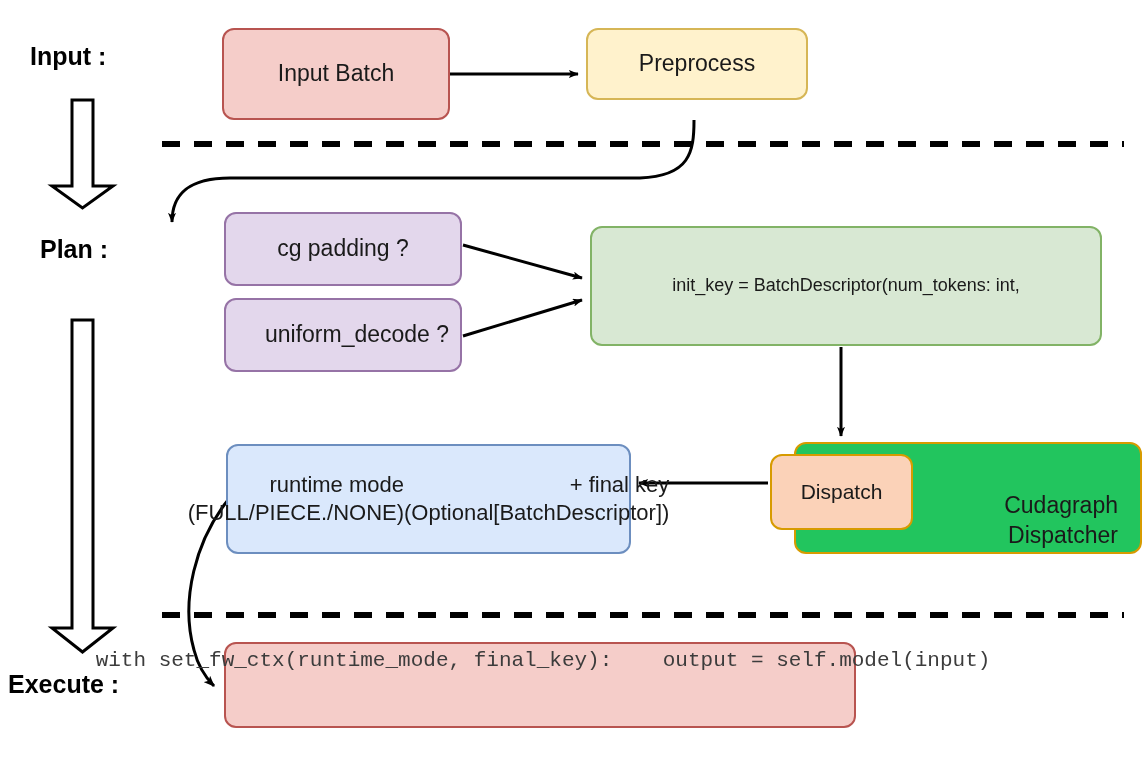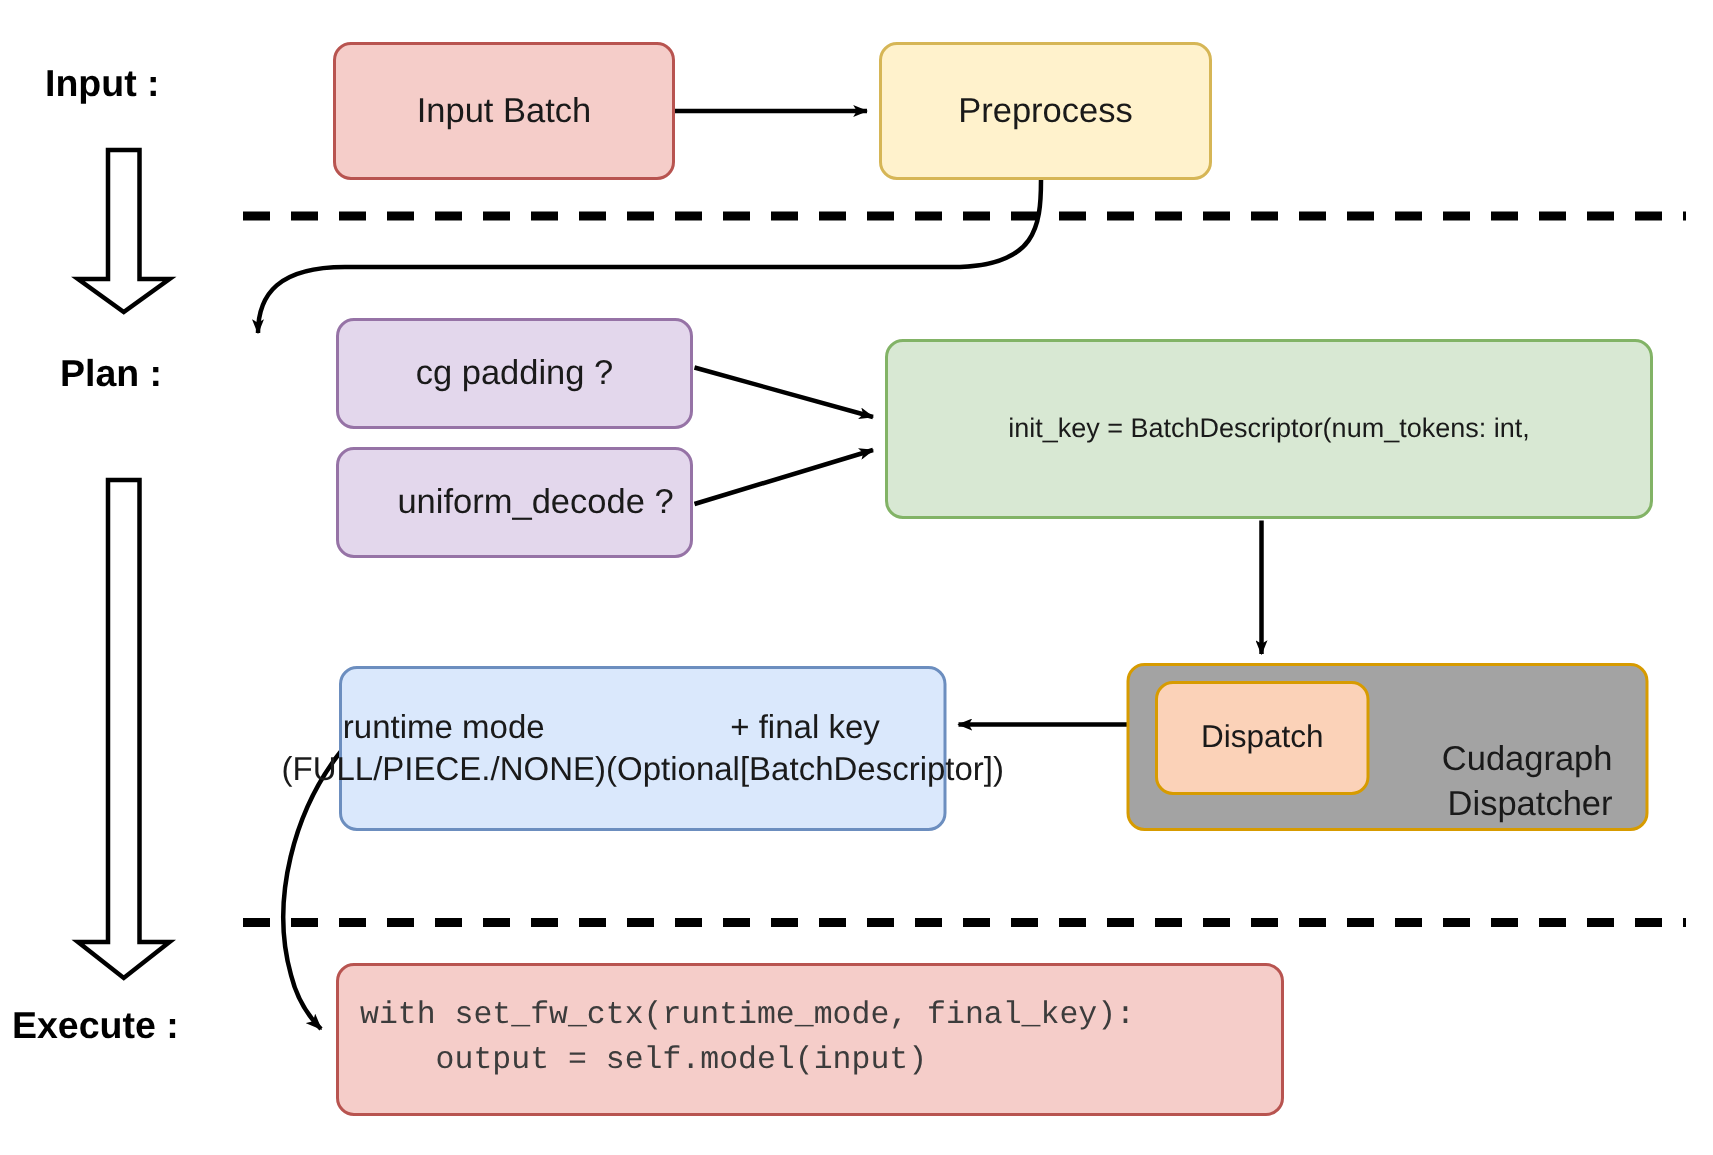--- a/index.html
+++ b/index.html
@@ -37,32 +37,32 @@
   }
   .node {
     position: absolute;
     box-sizing: border-box;
     border-radius: 12px;
     border-style: solid;
     border-width: 2px;
     display: flex;
     align-items: center;
     justify-content: center;
-    text-align: center;
+    text-align: right;
     font-family: "Liberation Sans", sans-serif;
     color: #1a1a1a;
     line-height: 1.28;
     padding: 2px 8px;
   }
   .node-pink   { background: #f5cdc9; border-color: #b85450; }
   .node-yellow { background: #fff2cc; border-color: #d6b656; }
   .node-purple { background: #e3d7ec; border-color: #9673a6; }
   .node-green  { background: #d8e8d3; border-color: #82b366; }
   .node-blue   { background: #dae8fc; border-color: #6c8ebf; }
-  .node-orange-outer { background: #a3a3a3; border-color: #d79b00; }
+  .node-orange-outer { background: #22c55e; border-color: #d79b00; margin-left: 43px; }
   .node-orange-inner { background: #fbd2b8; border-color: #d79b00; margin-top: 12px; }
 
   .code-node {
     font-family: "Liberation Mono", monospace;
     font-size: 21px;
     line-height: 1.45;
     justify-content: flex-start;
     text-align: left;
     white-space: pre;
     padding-left: 14px;
@@ -109,21 +109,21 @@
 
     <path d="M 228,500 C 196,540 180,600 194,650 C 198,666 206,678 214,686" fill="none" stroke="#000000" stroke-width="3" marker-end="url(#arrowheadSm)"></path>
   </svg>
 
   <div class="stage-label" style="left:30px; top:42px;">Input :</div>
   <div class="stage-label" style="left:40px; top:235px;">Plan :</div>
   <div class="stage-label" style="left:8px; top:670px;">Execute :</div>
 
   <div class="node node-pink t22" style="left:222px; top:28px; width:228px; height:92px;">Input Batch</div>
 
-  <div class="node node-yellow t22" style="left:586px; top:28px; width:222px; height:92px;">Preprocess</div>
+  <div class="node node-yellow t22" style="left:586px; top:28px; width:222px; height:72px;">Preprocess</div>
 
   <div class="node node-purple t22" style="left:224px; top:212px; width:238px; height:74px;">cg padding ?</div>
 
   <div class="node node-purple t22" style="left:224px; top:298px; width:238px; height:74px;padding-left:36px;">uniform_decode ?</div>
 
   <div class="node node-green" style="left:590px; top:226px; width:512px; height:120px; flex-direction:column;">
     <span class="t21">init_key = BatchDescriptor(num_tokens: int,</span>
   </div>
 
   <div class="node node-orange-outer" style="left:751px; top:442px; width:348px; height:112px; justify-content:flex-end; padding-right:22px; flex-direction:column; align-items:flex-end;">
@@ -131,18 +131,18 @@
     <span class="t22">Dispatcher</span>
   </div>
 
   <div class="node node-orange-inner t20" style="left:770px; top:442px; width:143px; height:76px;">Dispatch</div>
 
   <div class="node node-blue" style="left:226px; top:444px; width:405px; height:110px; flex-direction:row;">
     <span class="t19">runtime mode (FULL/PIECE./NONE)</span>
     <span class="t19">+ final key (Optional[BatchDescriptor])</span>
   </div>
 
-  <div class="node node-pink code-node" style="left:224px; top:642px; width:632px; height:102px; flex-direction:column; align-items:flex-start; justify-content:center;">
+  <div class="node node-pink code-node" style="left:224px; top:642px; width:632px; height:86px; flex-direction:row; align-items:flex-start; justify-content:center;">
     <span>with set_fw_ctx(runtime_mode, final_key):</span>
     <span>    output = self.model(input)</span>
   </div>
 
 </div>
 
 </body></html>

